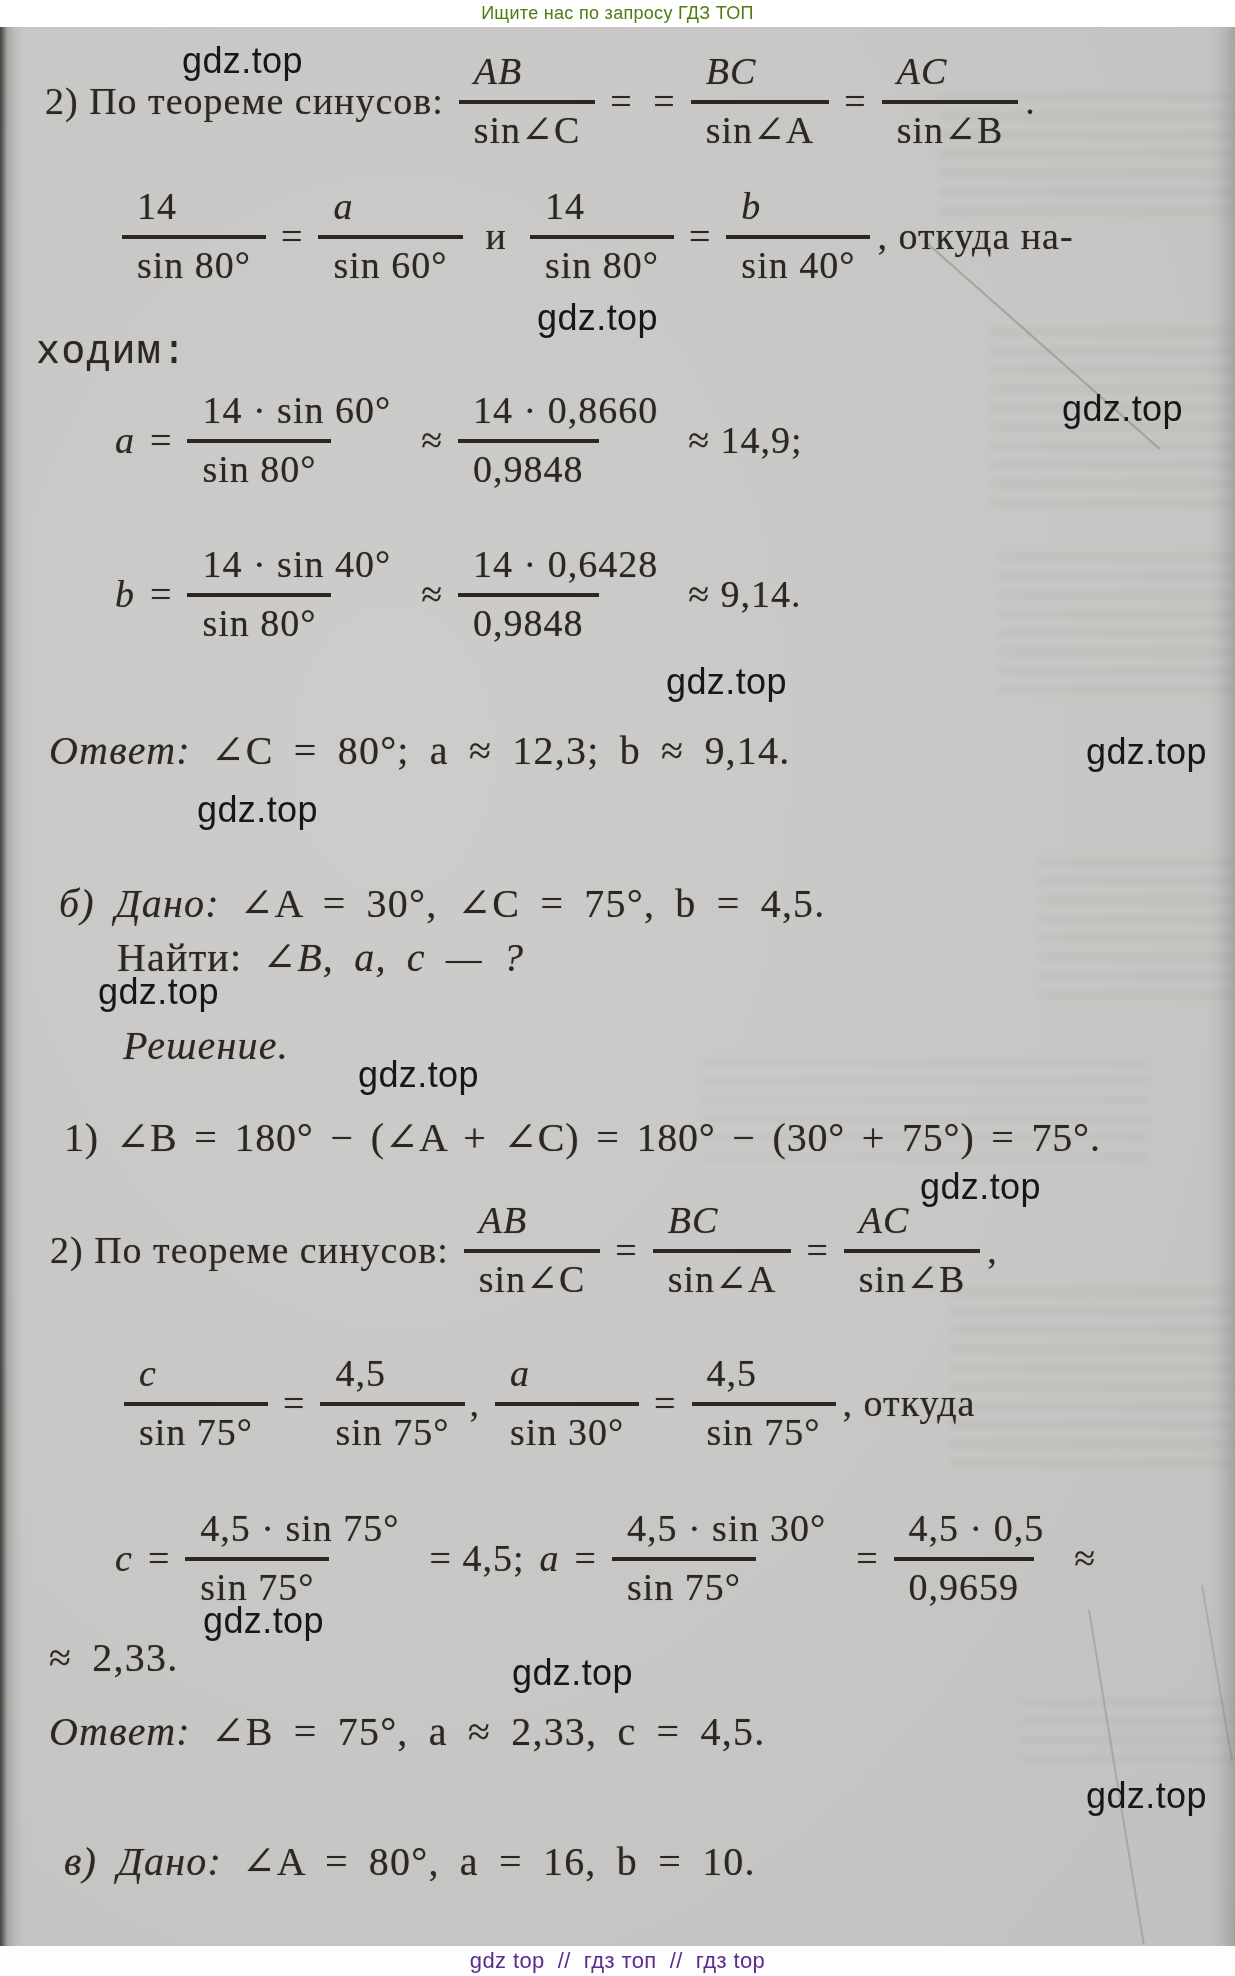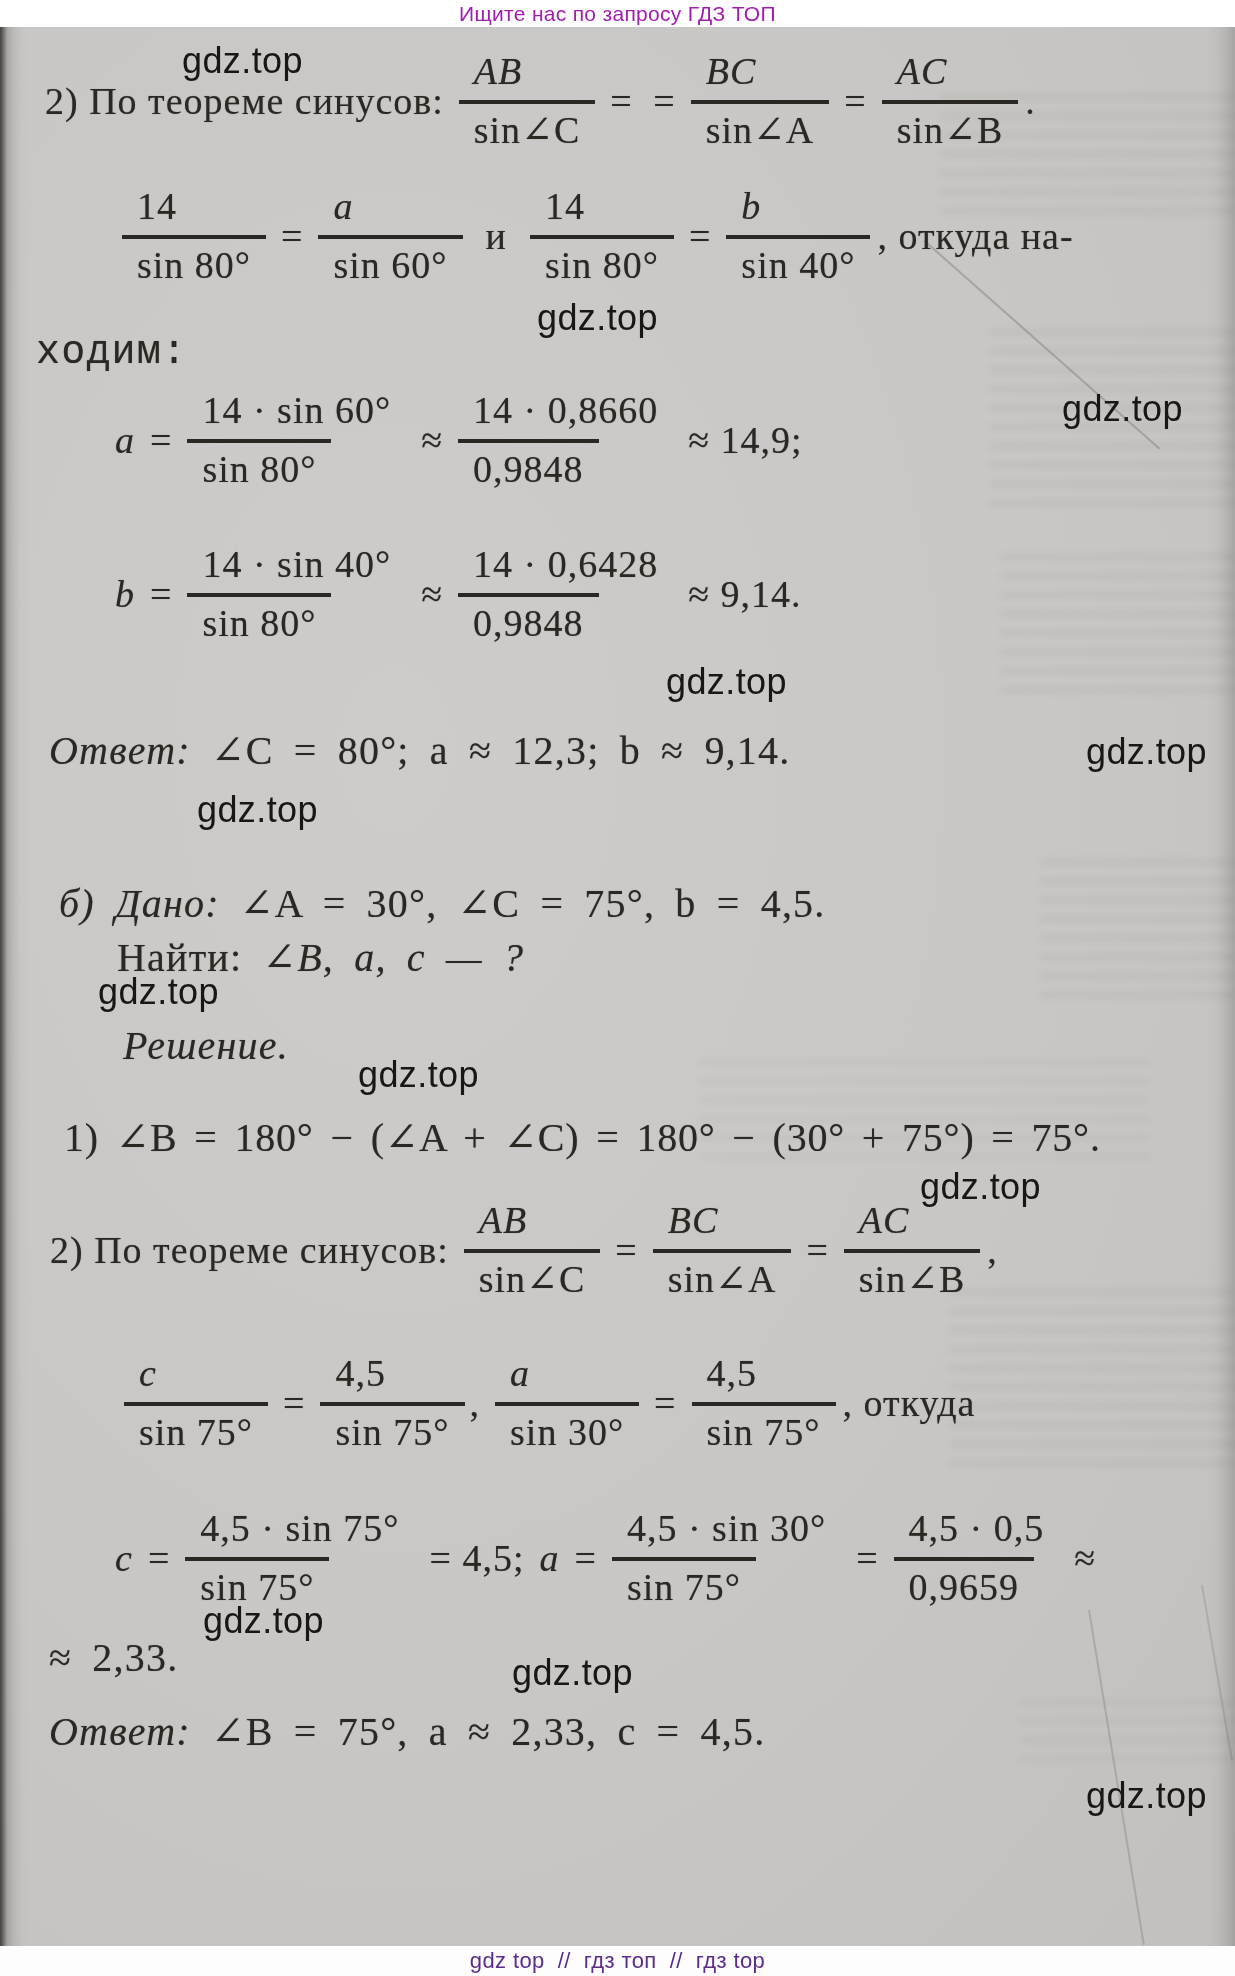--- a/index.html
+++ b/index.html
@@ -12,21 +12,21 @@
     box-shadow: inset -16px 0 24px -14px rgba(0,0,0,.28), inset 18px 0 20px -15px rgba(0,0,0,.5);
     overflow:hidden;
     font-family:"Liberation Serif","DejaVu Serif",serif;
     color:#2b2823;
   }
   
   .strip-top{position:absolute;left:0;top:0;width:1235px;height:27px;background:#ffffff;
     display:flex;align-items:center;justify-content:center;}
   .strip-bottom{position:absolute;left:0;top:1946px;width:1235px;height:30px;background:#fdfdfd;
     display:flex;align-items:center;justify-content:center;}
-  .promo-green{font-family:"Liberation Sans","DejaVu Sans",sans-serif;font-size:21px;font-weight:500;color:#a21caf;letter-spacing:.3px;}
+  .promo-green{font-family:"Liberation Sans","DejaVu Sans",sans-serif;font-size:18px;font-weight:500;color:#4d7c0f;letter-spacing:.3px;}
   .promo-purple{font-family:"Liberation Sans","DejaVu Sans",sans-serif;font-size:22px;font-weight:500;color:#5c2b8e;white-space:pre;letter-spacing:.4px;}
   
   .wm{position:absolute;font-family:"Liberation Sans","DejaVu Sans",sans-serif;font-size:36px;color:#181715;letter-spacing:.4px;}
   
   .tl{position:absolute;font-size:40px;letter-spacing:1.2px;word-spacing:9px;white-space:nowrap;
       text-shadow:0 0 1px rgba(40,35,30,.45);}
   .ml{position:absolute;display:flex;align-items:center;gap:15px;font-size:38px;letter-spacing:1px;
       white-space:nowrap;text-shadow:0 0 1px rgba(40,35,30,.45);}
   .frac{display:inline-flex;flex-direction:column;align-items:flex-start;text-align:center;}
   .frac .num{padding:0 15px 7px 15px;line-height:1.1;}
@@ -242,19 +242,23 @@
     <span>≈</span>
   </div>
 
   <div class="tl" style="left:49px;top:1634px;">≈ 2,33.</div>
 
   <div class="tl" style="left:49px;top:1708px;">
     <span class="lbl">Ответ:</span>
     <span>∠B = 75°, a ≈ 2,33, c = 4,5.</span>
   </div>
 
+  <div class="tl" style="left:64px;top:1838px;">
+    <span class="lbl">в) Дано:</span>
+    <span>∠A = 80°, a = 16, b = 10.</span>
+  </div>
 
 
   <div class="strip-bottom">
     <span class="promo-purple">gdz top  //  гдз топ  //  гдз top</span>
   </div>
 
 </div>
 
 </body></html>

